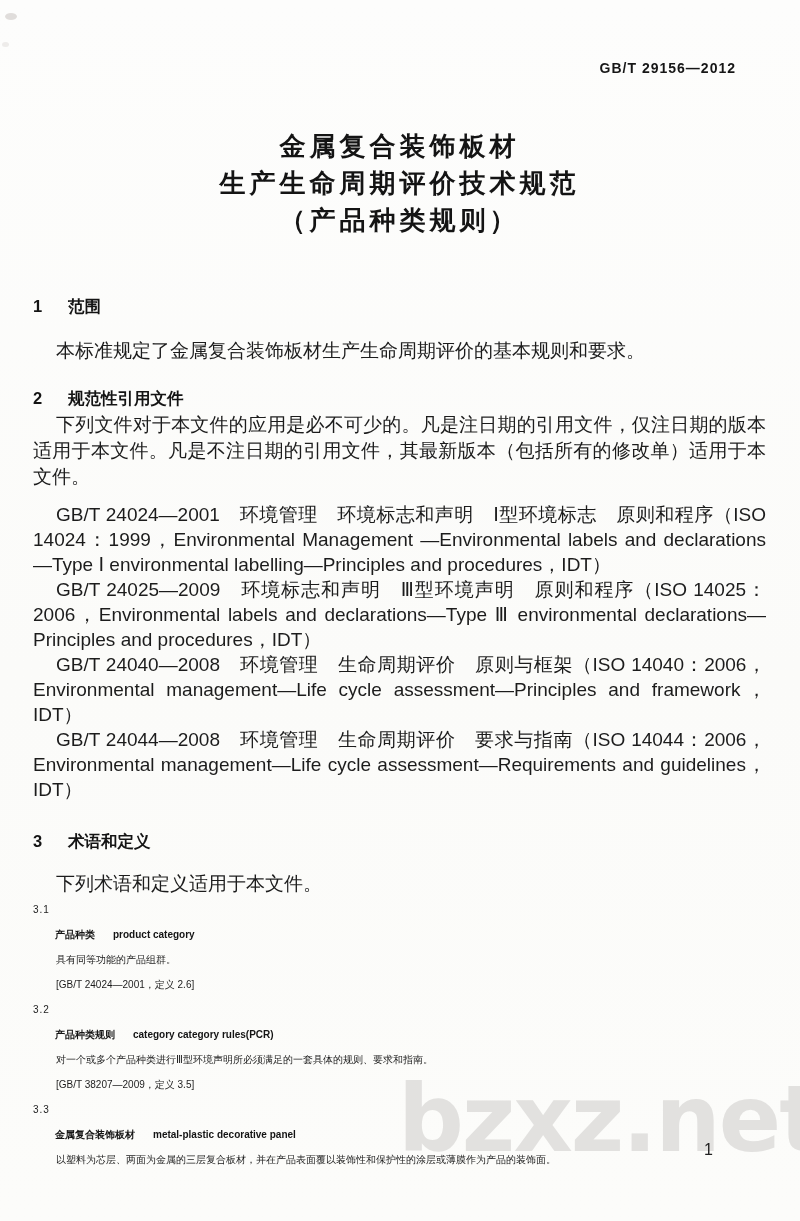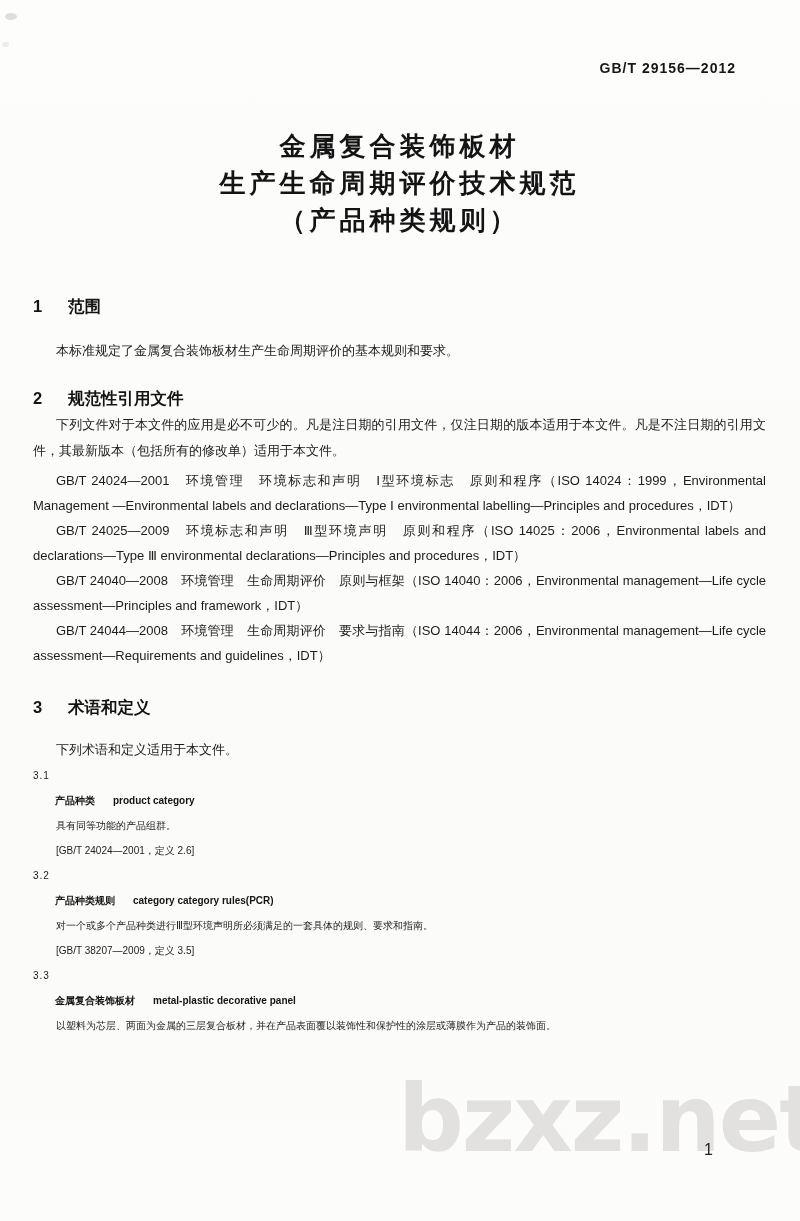--- a/index.html
+++ b/index.html
@@ -43,25 +43,25 @@
     margin-top:54px;
     font-size:16.5px;
     font-weight:bold;
     line-height:27px;
     color:#141414;
   }
   .sec-head .sec-num{display:inline-block;min-width:35px;}
   .sec-head.sec2{margin-top:21px;}
   .sec-head.sec3{margin-top:26px;}
   
-  p{margin:0;font-size:13px;line-height:27px;text-align:justify;color:#1c1c1c;}
+  p{margin:0;font-size:19px;line-height:27px;text-align:justify;color:#1c1c1c;}
   .indent{text-indent:23px;}
   .p-first{margin-top:17px;}
   .ref-block p{line-height:25px;}
-  .ref-block{margin-top:4px;}
+  .ref-block{margin-top:12px;}
   .intro2{line-height:26px;}
   .intro3{margin-top:16px;line-height:26px;}
   
   .terms p{line-height:25px;font-size:10px;}
   .term-no{font-size:15px;letter-spacing:1px;}
   .term-name{font-weight:bold;text-indent:22px;color:#141414;}
   .term-name .en{margin-left:18px;}
   
   .page-num{
     position:absolute;

